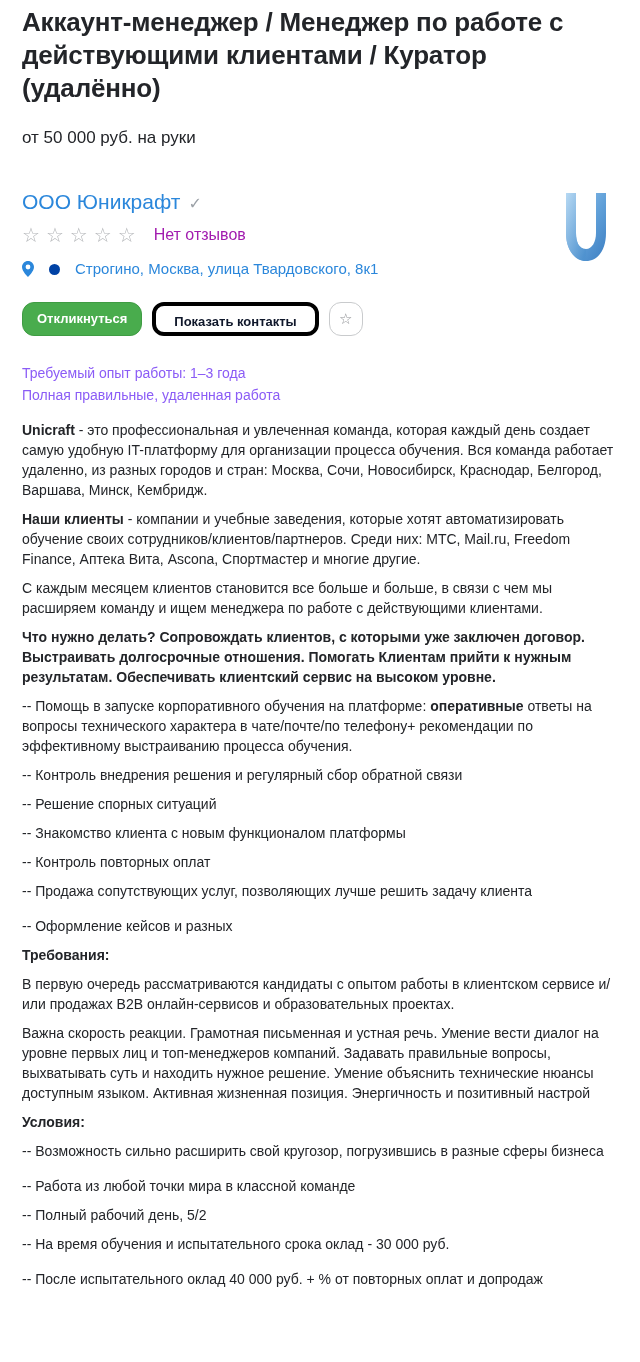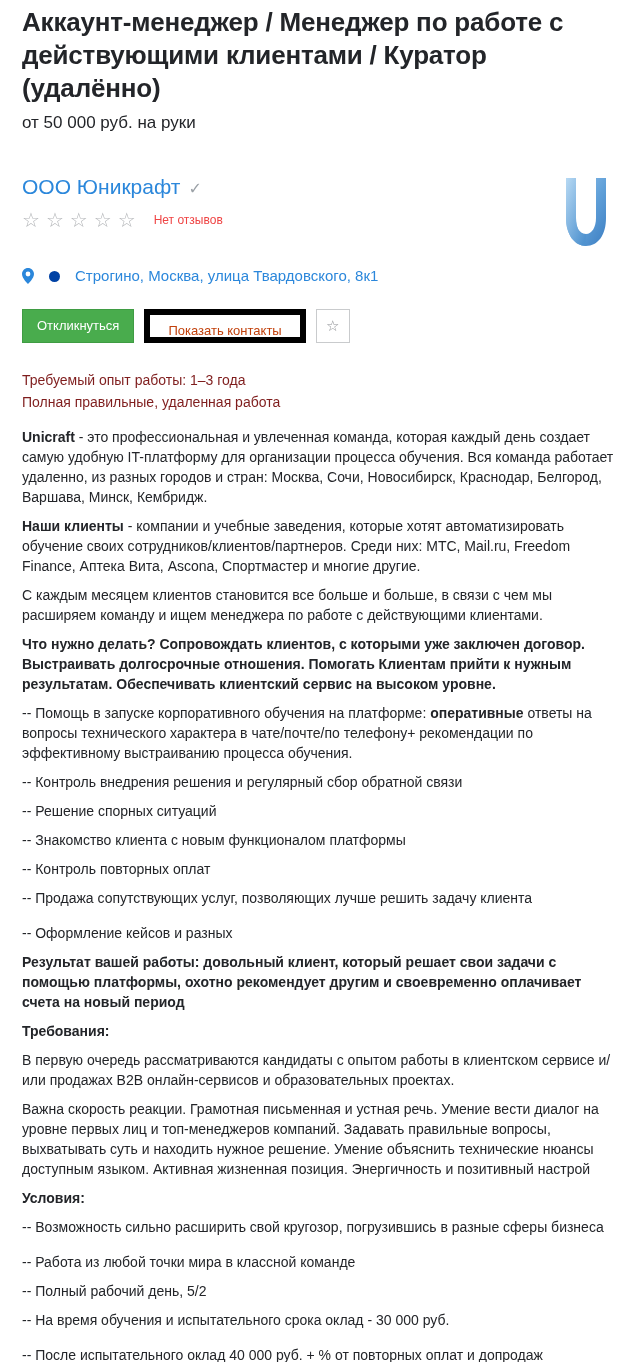--- a/index.html
+++ b/index.html
@@ -16,21 +16,21 @@
     font-size: 26px;
     line-height: 33px;
     font-weight: 700;
     color: #232529;
     padding-top: 6px;
     letter-spacing: -0.2px;
   }
   .vacancy-salary {
     font-size: 17px;
     line-height: 22px;
-    margin-top: 7px;
+    margin-top: 22px;
     color: #232529;
   }
 
   
   .company-block { margin-top: 40px; position: relative; }
   .company-row { display: flex; align-items: center; gap: 8px; text-align: center; }
   .company-name {
     font-size: 21px;
     line-height: 25px;
     color: #2b87db;
@@ -39,65 +39,66 @@
   }
   .verified-check {
     color: #9aa0a6;
     font-size: 16px;
     font-weight: 700;
     position: relative;
     top: 2px;
   }
   .rating-row { margin-top: 10px; display: flex; align-items: center; gap: 12px; }
   .stars { color: #b5b7ba; font-size: 20px; letter-spacing: 6px; line-height: 22px; cursor: pointer; }
-  .reviews-label { color: #ef4444; font-size: 12px; }
+  .reviews-label { color: #a21caf; font-size: 16px; }
 
-  .address-row { margin-top: 36px; display: flex; align-items: center; gap: 15px; cursor: pointer; }
+  .address-row { margin-top: 14px; display: flex; align-items: center; gap: 15px; cursor: pointer; }
   .pin-icon { flex: 0 0 auto; display: block; }
   .metro-dot {
     width: 11px; height: 11px; border-radius: 50%;
     background: #0042a5; display: inline-block; flex: 0 0 auto;
   }
   .address-text { color: #2b87db; font-size: 15px; line-height: 18px; }
 
   .company-logo { position: absolute; top: 0; right: 6px; width: 52px; height: 76px; }
 
   
   .actions-row { margin-top: 24px; display: flex; align-items: stretch; gap: 10px; }
   .btn {
     font-family: "Liberation Sans", "DejaVu Sans", sans-serif;
     font-size: 13px;
     line-height: 16px;
-    border-radius: 0;
+    border-radius: 12px;
     height: 34px;
     padding: 0 14px;
     cursor: pointer;
+    font-weight: bold;
   }
   .btn-apply {
     background: #49ac4d;
     border: 1px solid #3f9c43;
     color: #ffffff;
   }
   .btn-contacts {
     background: #ffffff;
-    border: 6px solid #000000;
-    color: #c2410c;
+    border: 4px solid #000000;
+    color: #0f172a;
     padding: 8px 18px;
   }
   .btn-fav {
     background: #ffffff;
     border: 1px solid #c9cbcd;
     color: #8f9195;
     width: 34px;
     padding: 0;
     font-size: 15px;
   }
 
   
-  .meta { margin-top: 26px; font-size: 14px; line-height: 22px; color: #7f1d1d; }
+  .meta { margin-top: 26px; font-size: 14px; line-height: 22px; color: #8b5cf6; }
 
   
   .description { margin-top: 14px; font-size: 14px; line-height: 20px; color: #232529; }
   .description p { margin: 0 0 9px 0; }
   .description p.para-gap { margin-top: 15px; }
   .description strong { font-weight: 700; }
 </style>
 </head>
 <body>
 
@@ -161,21 +162,20 @@
       <p><strong>Наши клиенты</strong><span> - компании и учебные заведения, которые хотят автоматизировать обучение своих сотрудников/клиентов/партнеров. Среди них: МТС, Mail.ru, Freedom Finance, Аптека Вита, Ascona, Спортмастер и многие другие.</span></p>
       <p><span>С каждым месяцем клиентов становится все больше и больше, в связи с чем мы расширяем команду и ищем менеджера по работе с действующими клиентами.</span></p>
       <p><strong>Что нужно делать? Сопровождать клиентов, с которыми уже заключен договор. Выстраивать долгосрочные отношения. Помогать Клиентам прийти к нужным результатам. Обеспечивать клиентский сервис на высоком уровне.</strong></p>
       <p><span>-- Помощь в запуске корпоративного обучения на платформе: </span><strong>оперативные</strong><span> ответы на вопросы технического характера в чате/почте/по телефону+ рекомендации по эффективному выстраиванию процесса обучения.</span></p>
       <p><span>-- Контроль внедрения решения и регулярный сбор обратной связи</span></p>
       <p><span>-- Решение спорных ситуаций</span></p>
       <p><span>-- Знакомство клиента с новым функционалом платформы</span></p>
       <p><span>-- Контроль повторных оплат</span></p>
       <p><span>-- Продажа сопутствующих услуг, позволяющих лучше решить задачу клиента</span></p>
       <p class="para-gap"><span>-- Оформление кейсов и разных</span></p>
-      <p><strong>Результат вашей работы: довольный клиент, который решает свои задачи с помощью платформы, охотно рекомендует другим и своевременно оплачивает счета на новый период</strong></p>
       <p><strong>Требования:</strong></p>
       <p><span>В первую очередь рассматриваются кандидаты с опытом работы в клиентском сервисе и/или продажах B2B онлайн-сервисов и образовательных проектах.</span></p>
       <p><span>Важна скорость реакции. Грамотная письменная и устная речь. Умение вести диалог на уровне первых лиц и топ-менеджеров компаний. Задавать правильные вопросы, выхватывать суть и находить нужное решение. Умение объяснить технические нюансы доступным языком. Активная жизненная позиция. Энергичность и позитивный настрой</span></p>
       <p><strong>Условия:</strong></p>
       <p><span>-- Возможность сильно расширить свой кругозор, погрузившись в разные сферы бизнеса</span></p>
       <p class="para-gap"><span>-- Работа из любой точки мира в классной команде</span></p>
       <p><span>-- Полный рабочий день, 5/2</span></p>
       <p><span>-- На время обучения и испытательного срока оклад - 30 000 руб.</span></p>
       <p class="para-gap"><span>-- После испытательного оклад 40 000 руб. + % от повторных оплат и допродаж</span></p>
     </div>

